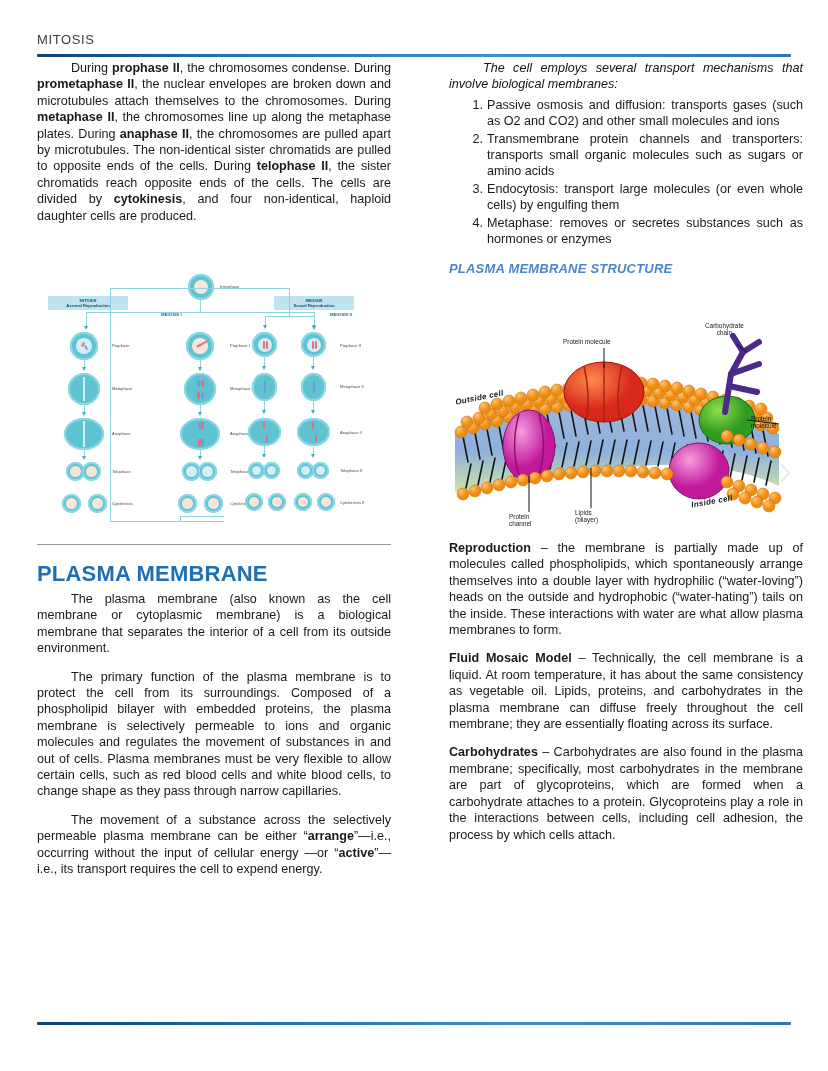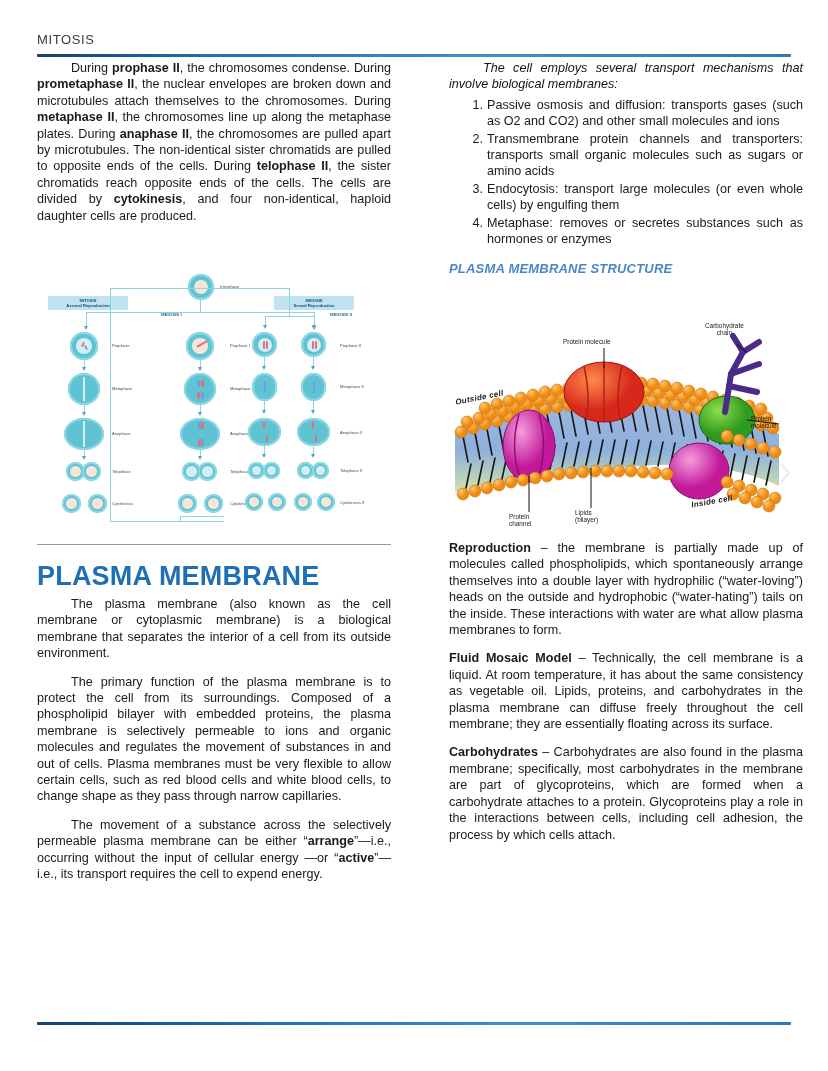--- a/index.html
+++ b/index.html
@@ -117,21 +117,21 @@
 
   .section-rule {
     width: 354px;
     height: 1px;
     background: #9a9a9a;
     margin: 6px 0 16px 0;
   }
 
   h1.section-title {
     color: #1f6fb5;
-    font-size: 27px;
+    font-size: 22px;
     font-weight: bold;
     margin: 0 0 4px 0;
     letter-spacing: 0.2px;
   }
 
   .term { font-weight: bold; }
 
   
   .mitosis-figure {
     position: absolute;

